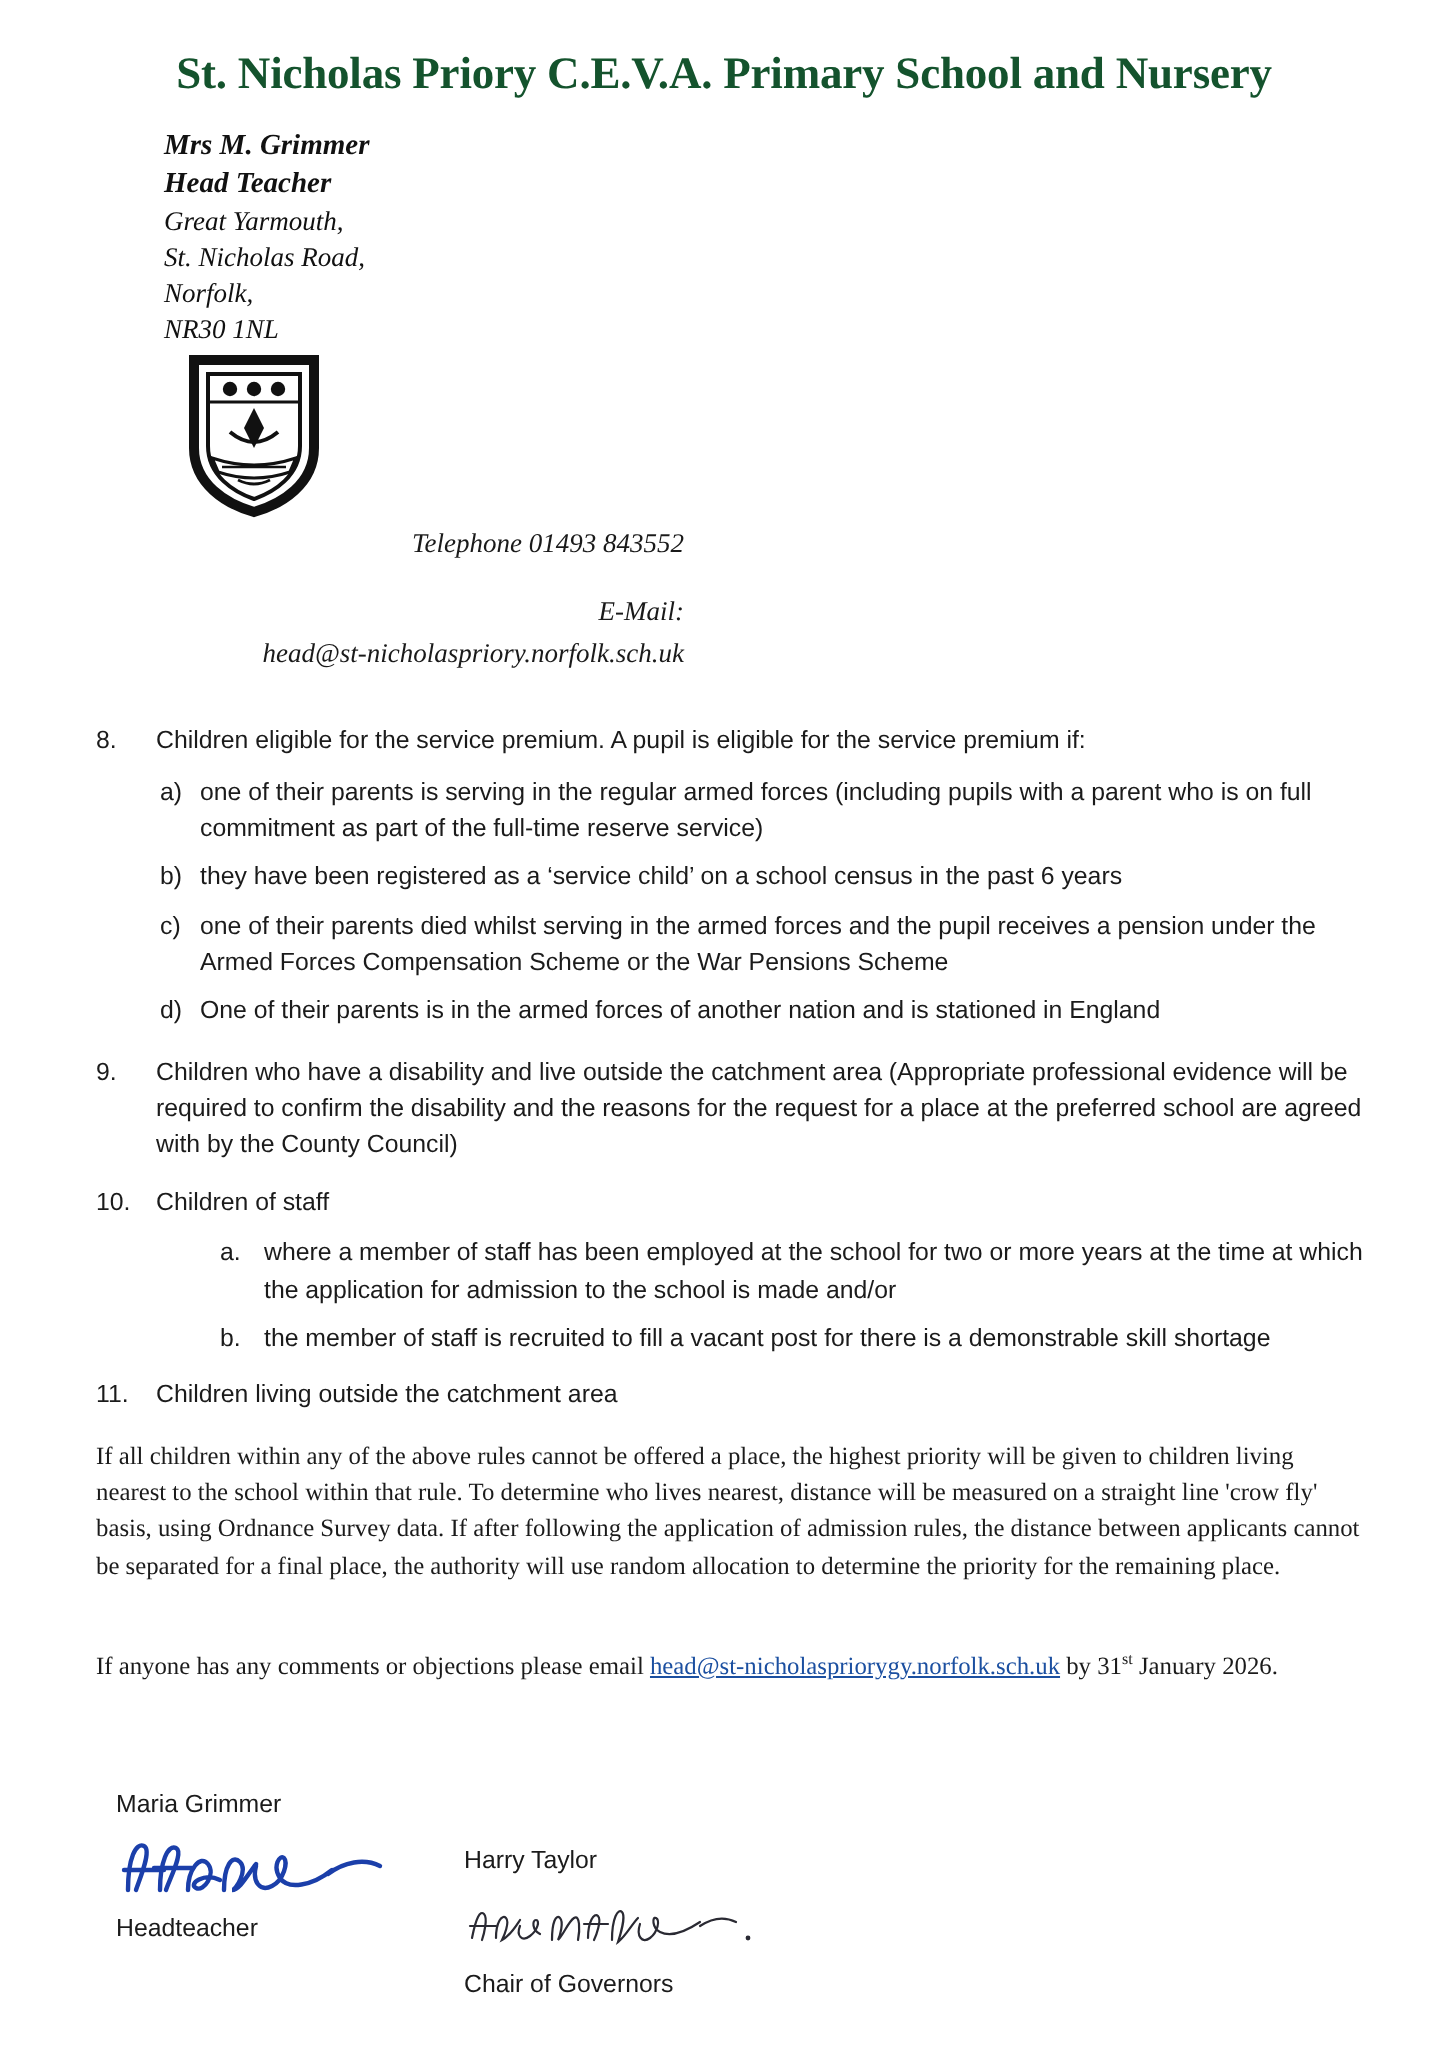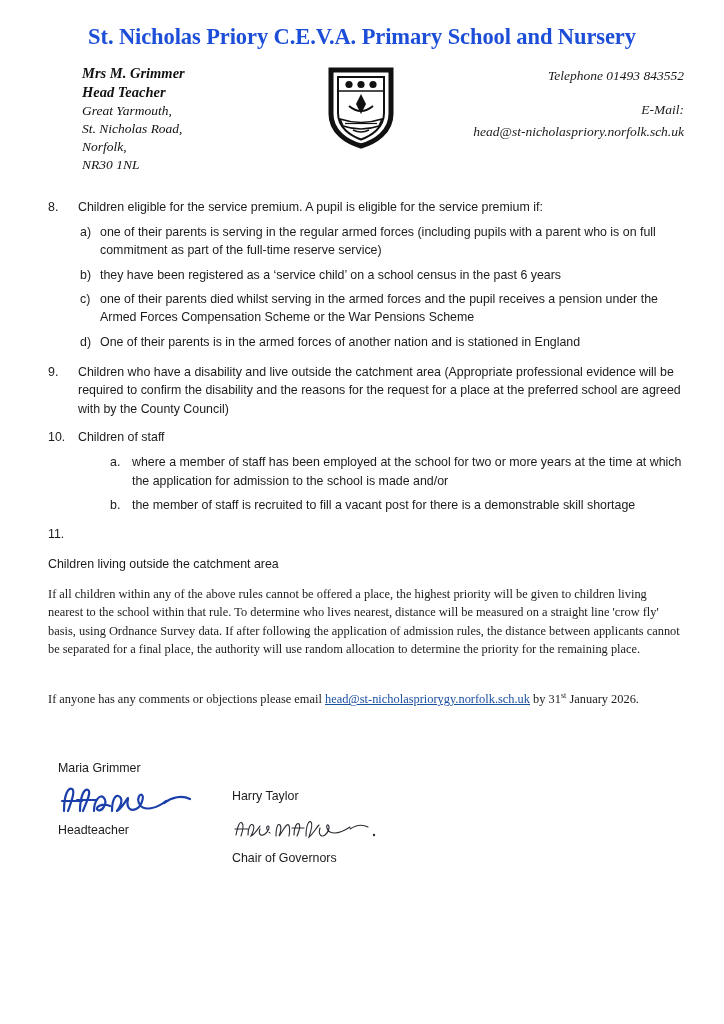--- a/index.html
+++ b/index.html
@@ -26,26 +26,27 @@
   
   .letterhead {
     padding: 14px 26px 0 26px;
   }
   .school-title {
     font-family: "Liberation Serif", serif;
     font-weight: bold;
     font-size: 22.5px;
     text-align: center;
     letter-spacing: -0.1px;
-    color: #1d4ed8;
+    color: #14532d;
     margin: 10px 0 14px 0;
     white-space: nowrap;
   }
   .head-block {
     display: flex;
+    flex-direction: column;
     align-items: flex-start;
     justify-content: space-between;
     padding: 0 14px 0 56px;
   }
   .head-left {
     font-family: "Liberation Serif", serif;
     font-size: 13.5px;
     line-height: 1.32;
     color: #111;
     width: 215px;
@@ -233,21 +234,21 @@
     </div>
     <div class="sub-item deep">
       <div class="marker">a.</div>
       <div class="txt">where a member of staff has been employed at the school for two or more years at the time at which the application for admission to the school is made and/or</div>
     </div>
     <div class="sub-item deep">
       <div class="marker">b.</div>
       <div class="txt">the member of staff is recruited to fill a vacant post for there is a demonstrable skill shortage</div>
     </div>
 
-    <div class="num-item" style="margin-top:10px;flex-direction:column;">
+    <div class="num-item" style="margin-top:10px;">
       <div class="num">11.</div>
       <div class="txt">Children living outside the catchment area</div>
     </div>
 
     <div class="para">If all children within any of the above rules cannot be offered a place, the highest priority will be given to children living nearest to the school within that rule. To determine who lives nearest, distance will be measured on a straight line 'crow fly' basis, using Ordnance Survey data. If after following the application of admission rules, the distance between applicants cannot be separated for a final place, the authority will use random allocation to determine the priority for the remaining place.</div>
 
     <div class="para spaced">
       <span>If anyone has any comments or objections please email </span><a class="inline-link" href="#">head@st-nicholaspriorygy.norfolk.sch.uk</a><span> by 31</span><sup>st</sup><span> January 2026.</span>
     </div>
 

